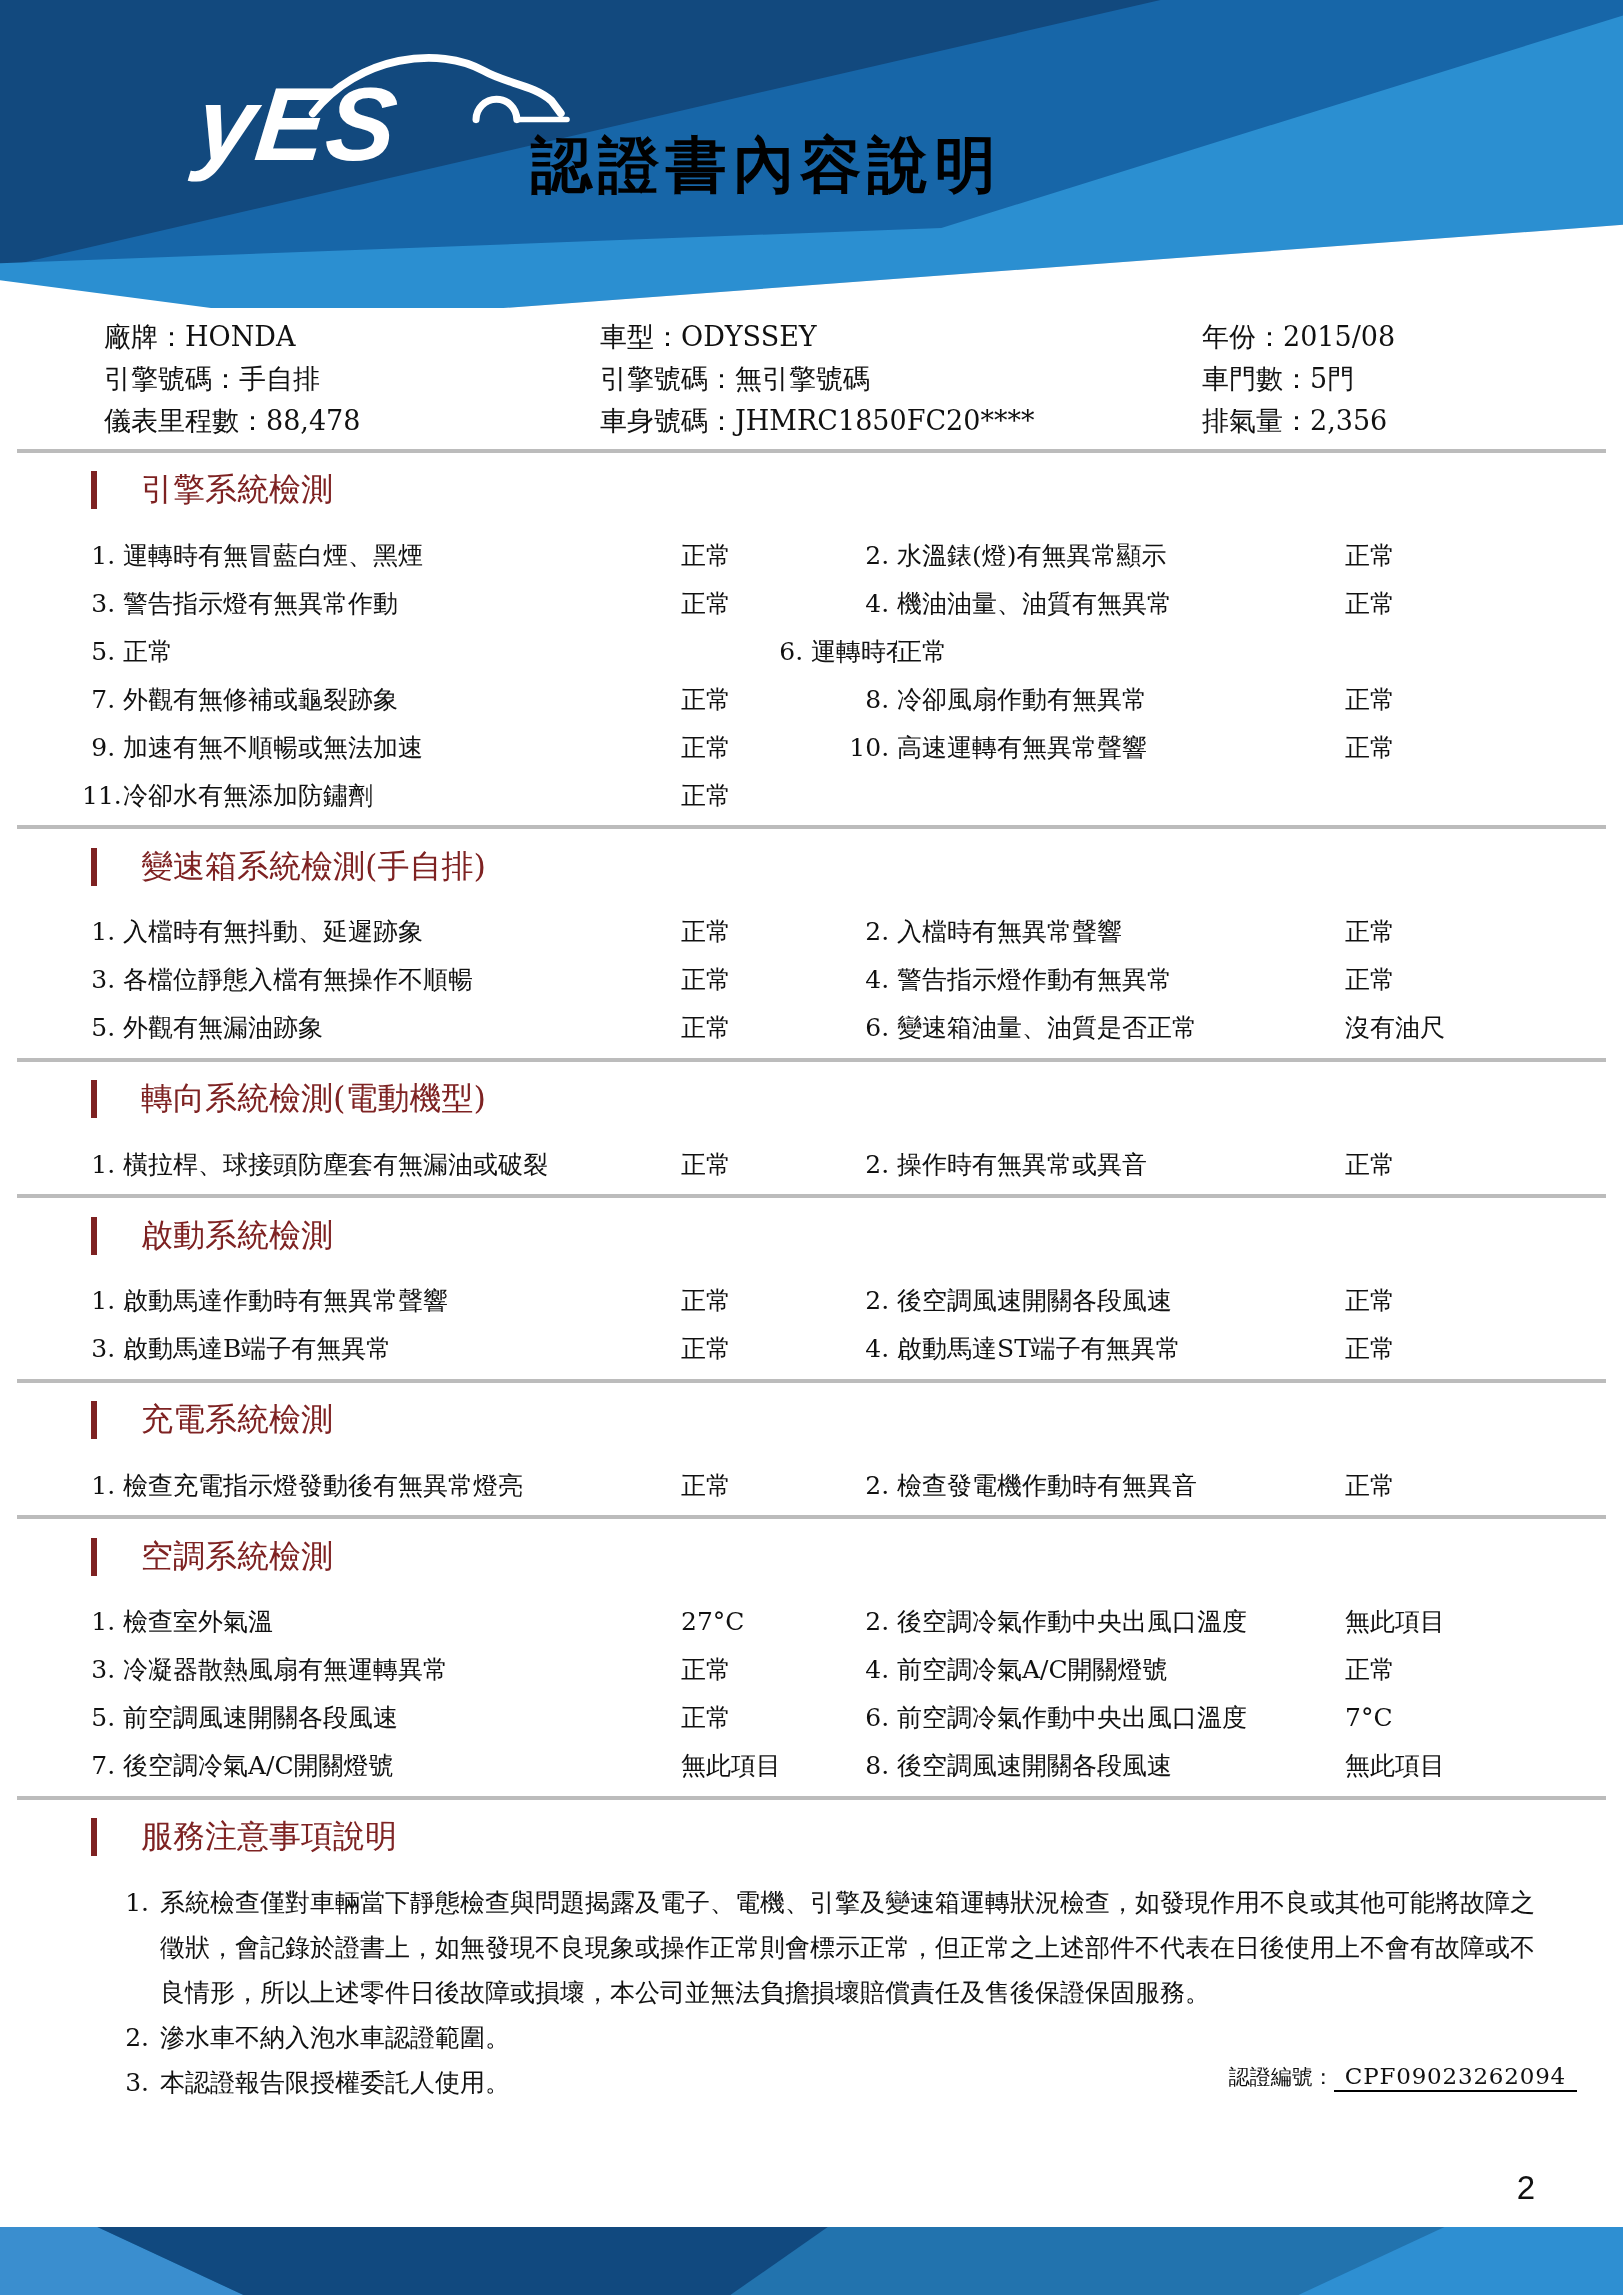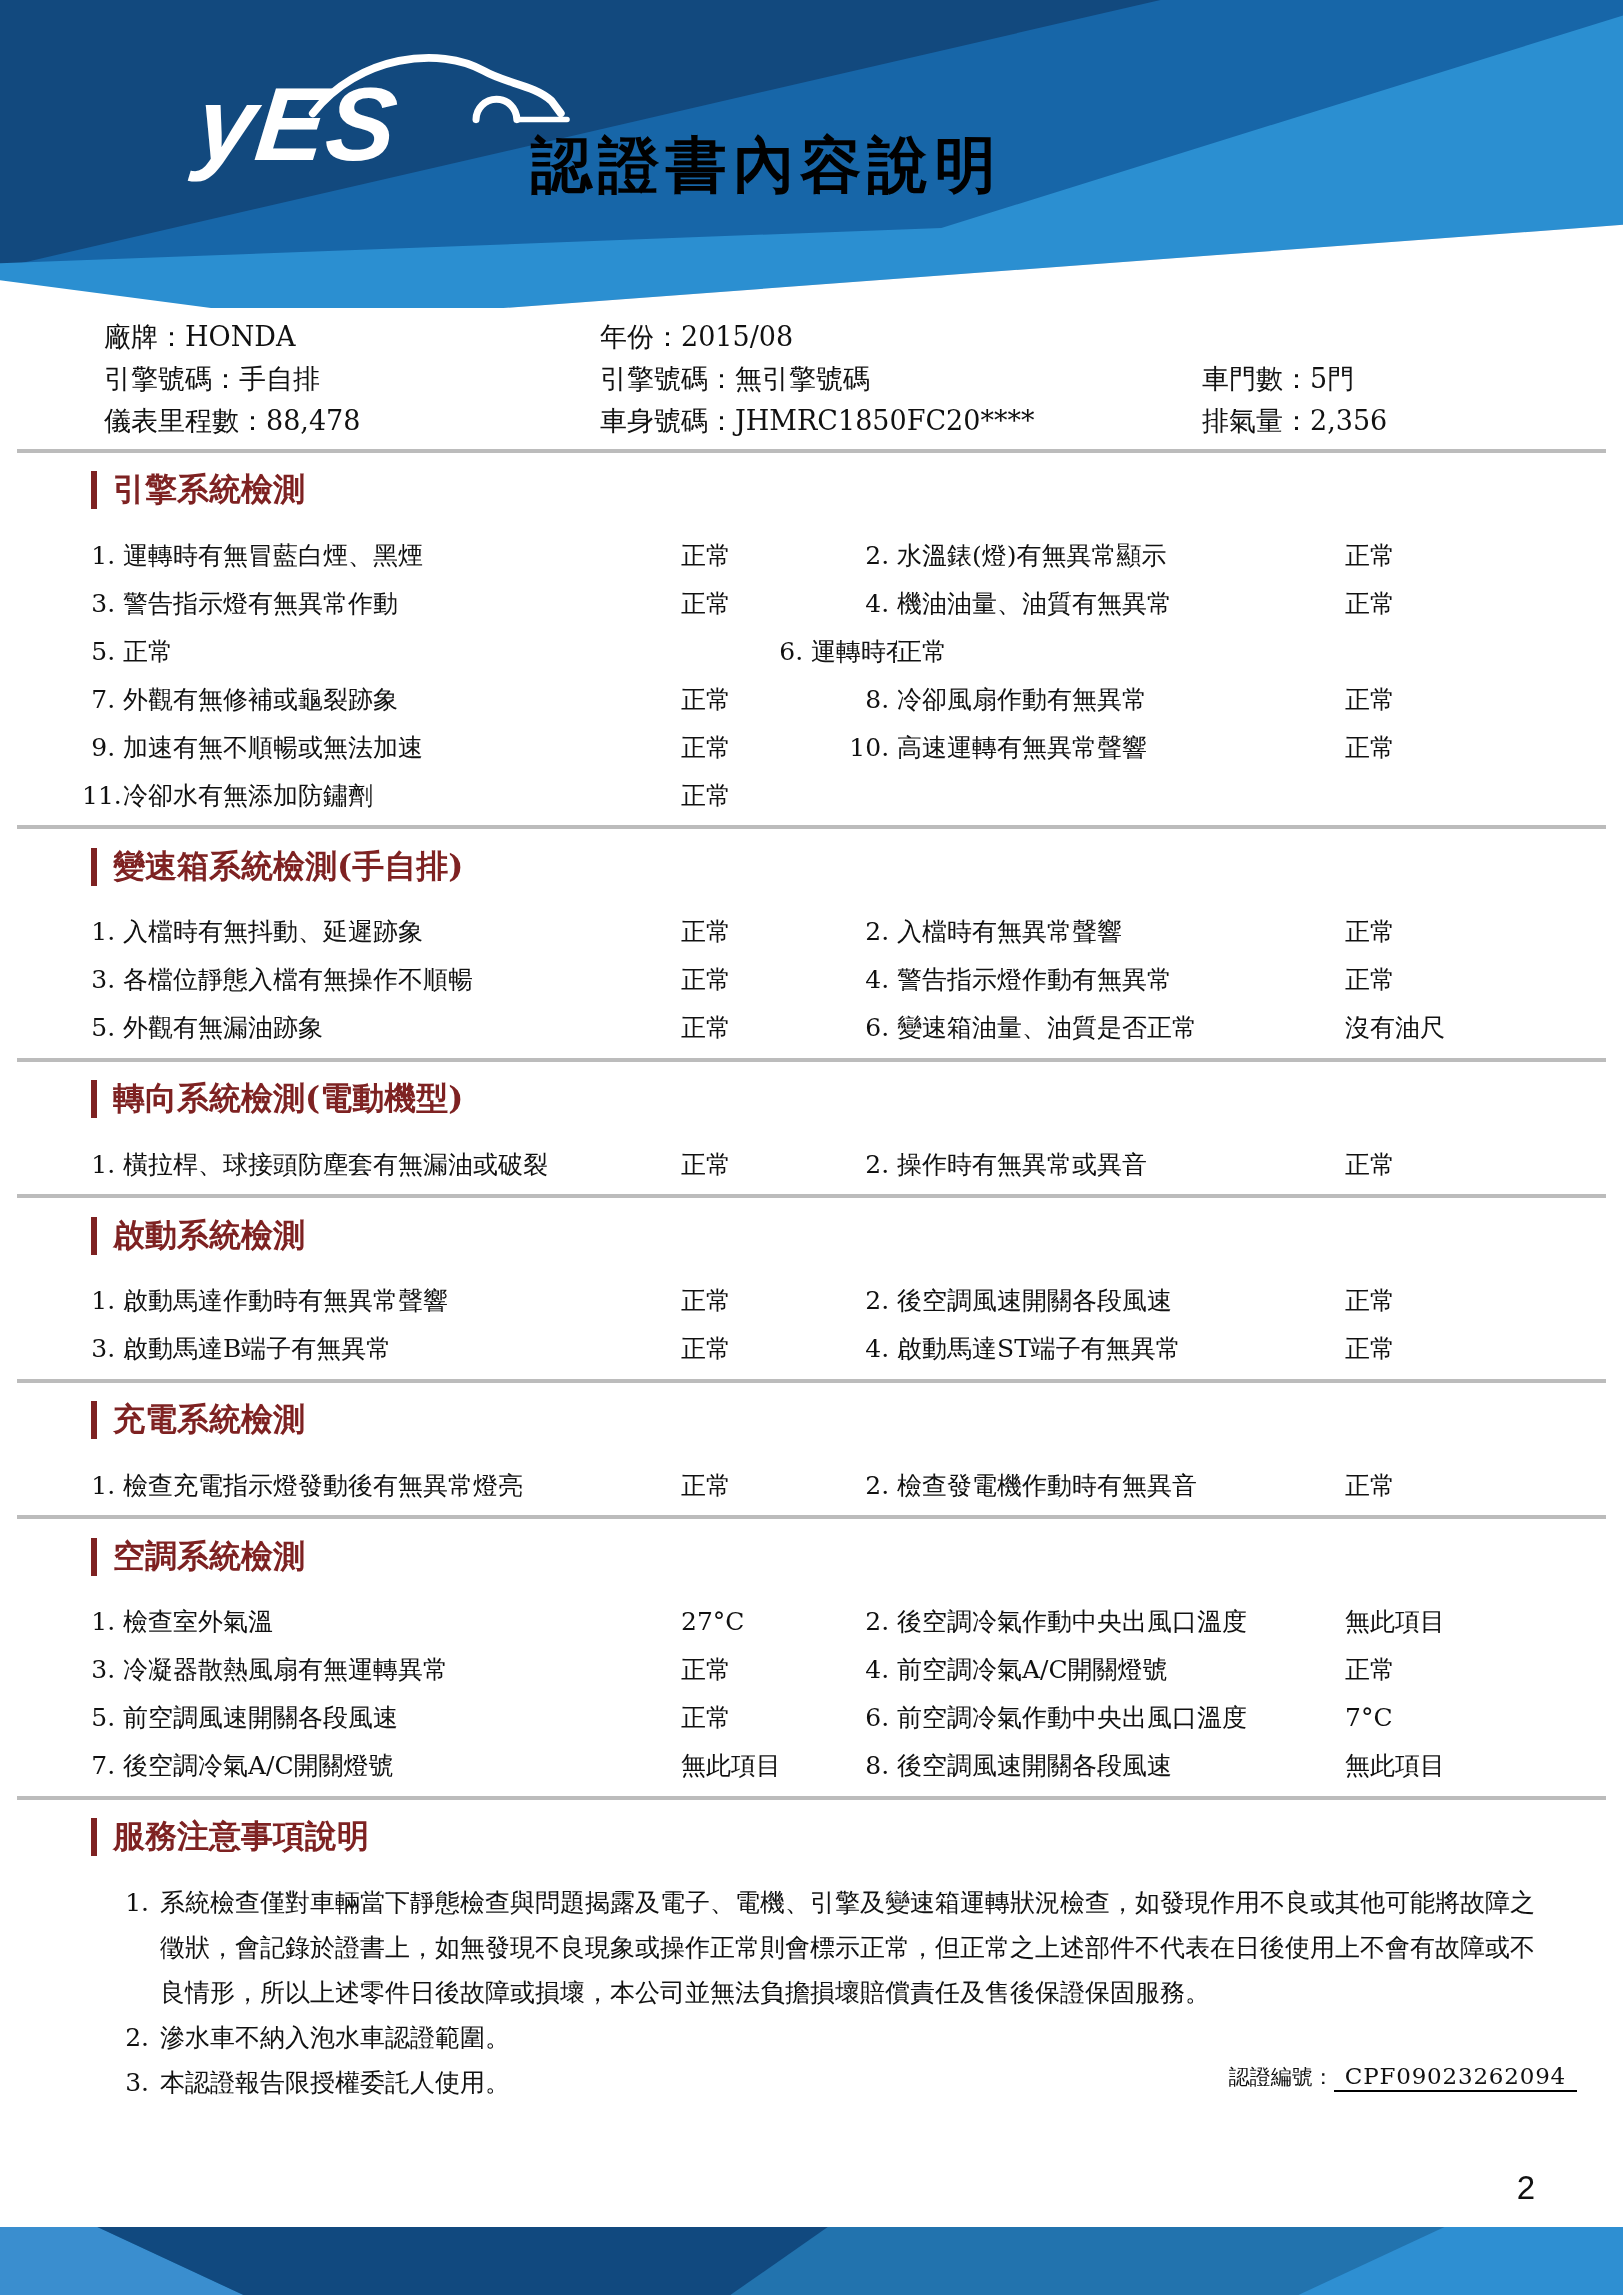--- a/index.html
+++ b/index.html
@@ -29,21 +29,21 @@
   .info-row{display:grid;grid-template-columns:496px 602px 421px;padding-left:104px;
             height:42px;align-items:center;font-size:27px;}
   .info-cell{white-space:nowrap;}
 
   
   .rule{height:3.9px;background:#bcbcbc;margin:0 17.3px;}
 
   
   .content{position:absolute;top:449px;left:0;width:1623px;}
   .sec-title{display:flex;align-items:center;height:47px;margin-top:14px;padding-left:91px;
-             color:#7e2222;font-size:32px;font-weight:bold;}
+             color:#7e2222;font-size:32px;font-weight:normal;gap:28px;}
   .sec-bar{width:6.3px;height:38px;background:#7e2222;margin-right:15.7px;flex:0 0 auto;}
   .items{margin-top:17.3px;}
   .item-row{display:grid;grid-template-columns:41px 558px 130px 86px 448px 198px;
             padding-left:82px;height:48px;align-items:center;font-size:25px;}
   .i-num{text-align:right;padding-right:7.9px;white-space:nowrap;}
   .i-text{white-space:nowrap;overflow:hidden;}
   .i-res{text-align:left;white-space:nowrap;}
   .sec .rule{margin-top:6.3px;}
 
   
@@ -83,20 +83,21 @@
       <path d="M6 96 C64 22 168 10 224 42 C252 58 288 60 310 80 L322 96" fill="none" stroke="#ffffff" stroke-width="10" stroke-linecap="round"></path>
       <path d="M214 104 a26 26 0 0 1 52 0" fill="none" stroke="#ffffff" stroke-width="9" stroke-linecap="round"></path>
       <path d="M268 104 L330 104" fill="none" stroke="#ffffff" stroke-width="7" stroke-linecap="round"></path>
     </svg>
     <div class="hdr-title">認證書內容說明</div>
   </div>
 
   <div class="info">
     <div class="info-row">
       <div class="info-cell"><span>廠牌：</span><span>HONDA</span></div>
+      <div class="info-cell"><span>車型：</span><span>ODYSSEY</span></div>
       <div class="info-cell"><span>年份：</span><span>2015/08</span></div>
     </div>
     <div class="info-row">
       <div class="info-cell"><span>引擎號碼：</span><span>手自排</span></div>
       <div class="info-cell"><span>引擎號碼：</span><span>無引擎號碼</span></div>
       <div class="info-cell"><span>車門數：</span><span>5門</span></div>
     </div>
     <div class="info-row">
       <div class="info-cell"><span>儀表里程數：</span><span>88,478</span></div>
       <div class="info-cell"><span>車身號碼：</span><span>JHMRC1850FC20****</span></div>

